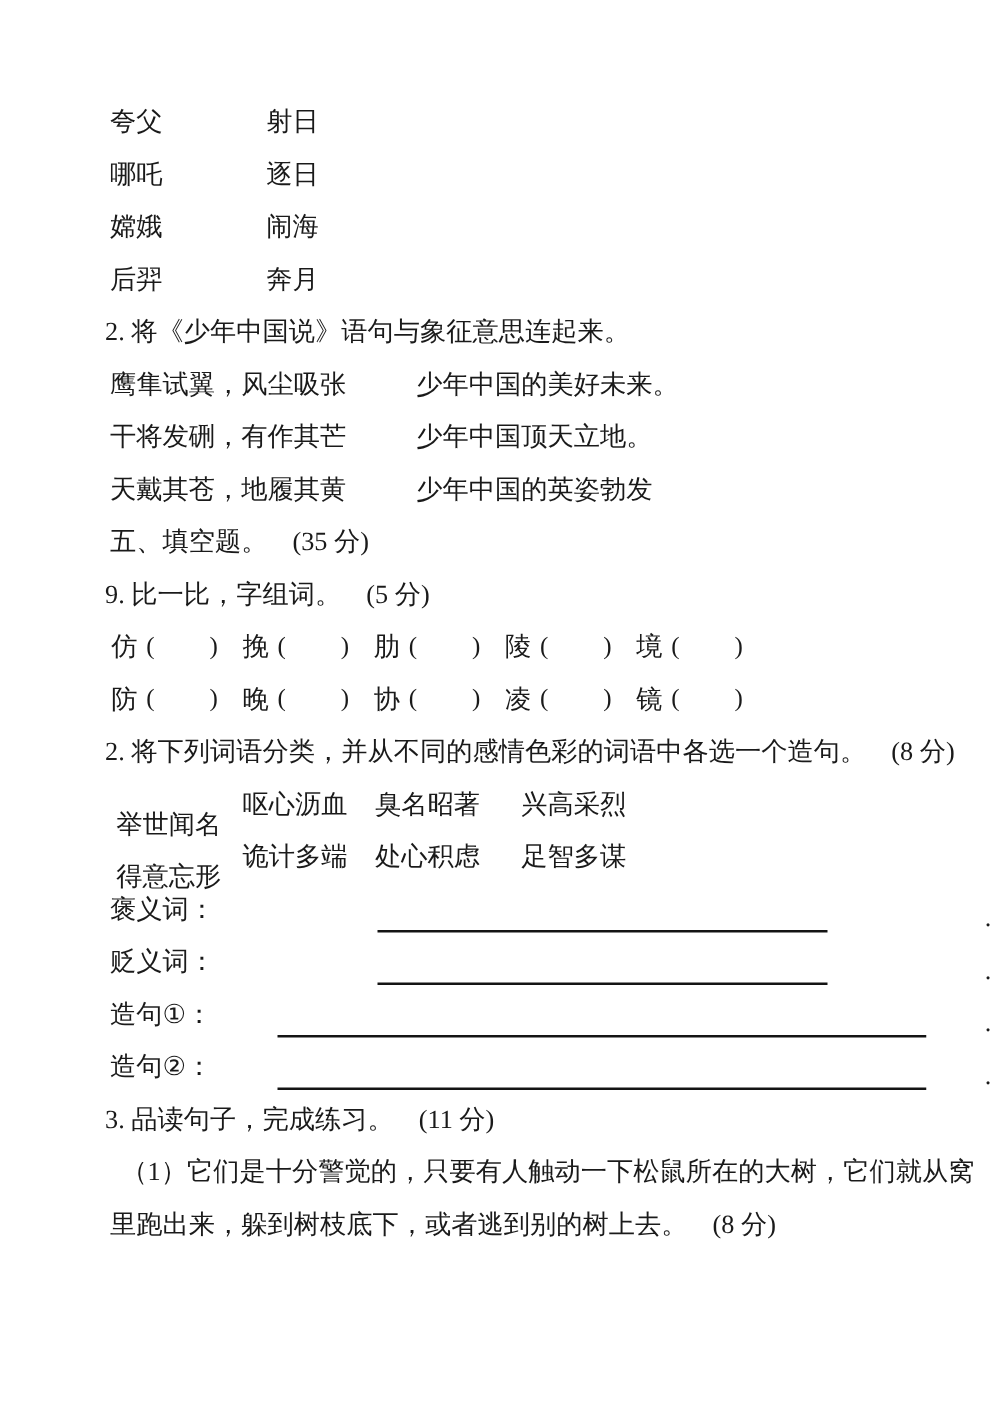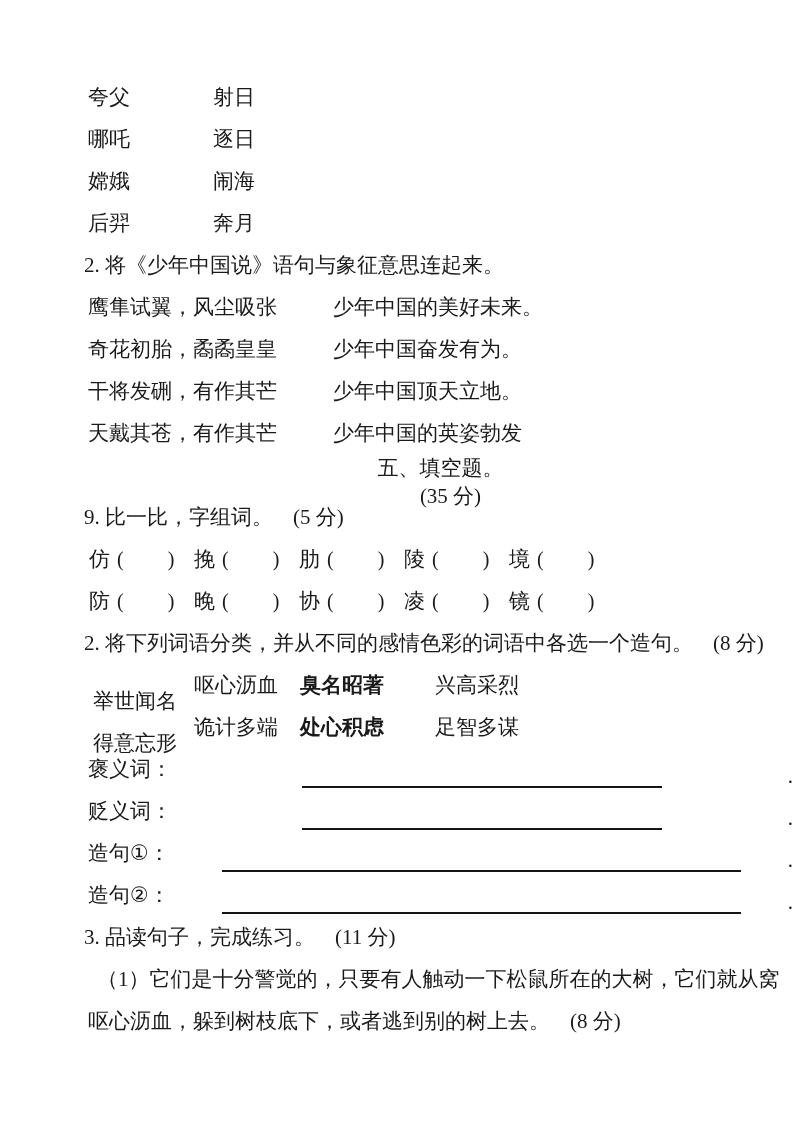--- a/index.html
+++ b/index.html
@@ -14,33 +14,33 @@
     font-size:21px;
     overflow:hidden;
     border-radius:17px;
   }
   .row{height:42px;display:flex;align-items:center;padding-left:88px;white-space:pre;}
   
   .pair-myth .col1{display:inline-block;width:125px;}
   .pair-q2 .col1{display:inline-block;width:245px;}
   
   .title-row{padding-left:84px;}
-  .section-row{flex-direction:column;}
+  .section-row{}
   .score{margin-left:20px;}
   
   .zuci-row{padding-left:89px;}
   .zuci-cell{display:flex;align-items:center;width:105px;}
   .zuci-cell .par{font-size:20px;}
   .zuci-cell .par-open{margin-left:7px;}
   .zuci-cell .inner-gap{display:inline-block;width:44px;}
   
   .words-row{padding-left:93px;}
   .words-row .g1{margin-right:17px;margin-top:32px;}
   .words-row .g2{margin-right:22px;}
-  .words-row .g3{margin-right:51px;font-weight:bold;}
+  .words-row .g3{margin-right:33px;}
   
   .blank-row{justify-content:space-between;}
   .uline{
     display:inline-block;
     border-bottom:2px solid #141414;
     height:22px;
     position:relative;top:7px;
     margin-left:7px;
   }
   .uline.short{width:360px;}
@@ -73,29 +73,25 @@
   </div>
 
   <div class="row title-row">
     <span>2. 将《少年中国说》语句与象征意思连起来。</span>
   </div>
   <div class="row pair-q2">
     <span class="col1">鹰隼试翼，风尘吸张</span>
     <span class="col2">少年中国的美好未来。</span>
   </div>
   <div class="row pair-q2">
-    <span class="col1">奇花初胎，矞矞皇皇</span>
-    <span class="col2">少年中国奋发有为。</span>
-  </div>
-  <div class="row pair-q2">
     <span class="col1">干将发硎，有作其芒</span>
     <span class="col2">少年中国顶天立地。</span>
   </div>
   <div class="row pair-q2">
-    <span class="col1">天戴其苍，有作其芒</span>
+    <span class="col1">天戴其苍，地履其黄</span>
     <span class="col2">少年中国的英姿勃发</span>
   </div>
 
   <div class="row section-row">
     <span>五、填空题。</span>
     <span class="score">(35 分)</span>
   </div>
 
   <div class="row title-row">
     <span>9. 比一比，字组词。</span>
@@ -155,17 +151,17 @@
   </div>
 
   <div class="row title-row">
     <span>3. 品读句子，完成练习。</span>
     <span class="score">(11 分)</span>
   </div>
   <div class="row para-first">
     <span>（1）它们是十分警觉的，只要有人触动一下松鼠所在的大树，它们就从窝</span>
   </div>
   <div class="row para-cont">
-    <span>呕心沥血，躲到树枝底下，或者逃到别的树上去。</span>
+    <span>里跑出来，躲到树枝底下，或者逃到别的树上去。</span>
     <span class="score">(8 分)</span>
   </div>
 
 </div>
 
 </body></html>

